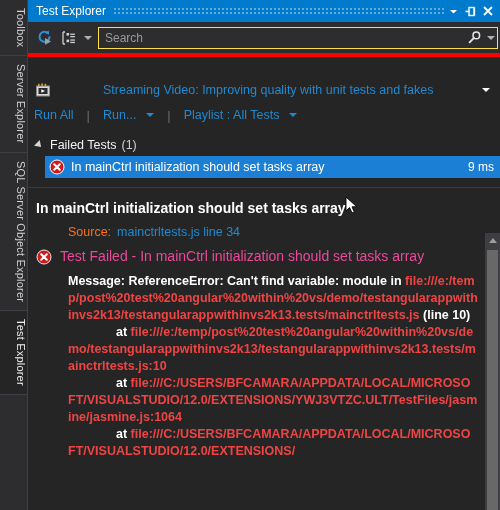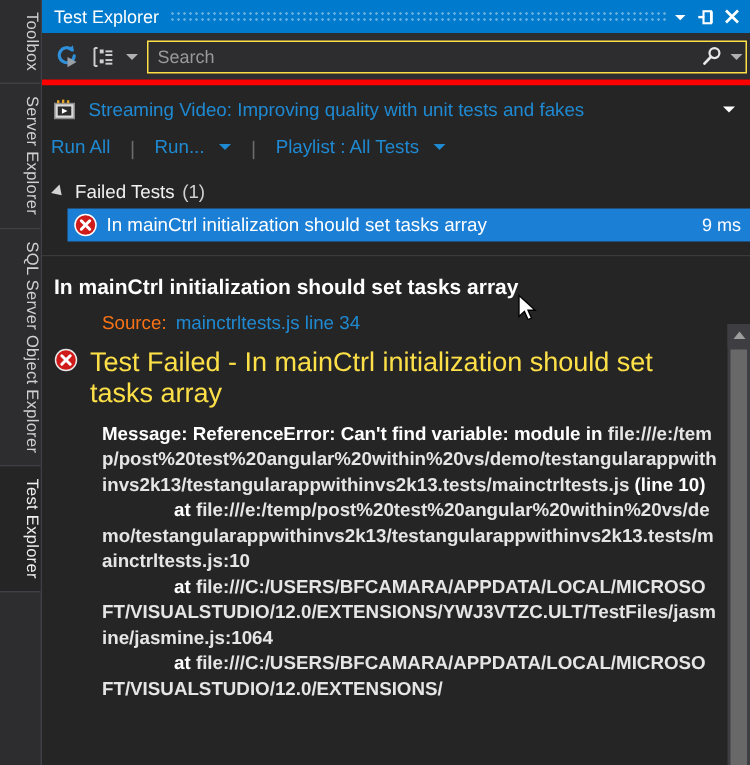--- a/index.html
+++ b/index.html
@@ -104,21 +104,21 @@
 
   
   .body {
     flex: 1 1 auto; background: #252526;
     display: flex; flex-direction: column; min-height: 0;
   }
 
   
   .video-row {
     height: 24px; display: flex; align-items: center;
-    padding: 0 6px 0 6px; flex: 0 0 24px; margin-top: 4px;
+    padding: 0 6px 0 6px; flex: 0 0 24px; margin-top: 21px; gap: 44px;
   }
   .video-ico { width: 20px; height: 16px; flex: 0 0 auto; margin-right: 5px; display:flex;align-items:center;justify-content:center;}
   .video-link { color: #1f8ad2; font-size: 12.5px; white-space: nowrap; flex: 1 1 auto; overflow:hidden;}
   .video-caret { flex: 0 0 auto; margin-right: 2px; }
 
   
   .run-row {
     height: 26px; display: flex; align-items: center;
     padding: 0 6px 0 6px; flex: 0 0 26px; gap: 4px;
   }
@@ -162,28 +162,28 @@
   }
   .detail-inner { padding: 12px 22px 0 8px; }
   .detail-title {
     color: #ffffff; font-size: 14px; font-weight: bold; margin-bottom: 9px;
   }
   .src-line { margin-left: 32px; margin-bottom: 9px; font-size: 12.5px; white-space: nowrap; }
   .src-label { color: #f97316; }
   .src-link { color: #1f8ad2; margin-left: 6px; }
   .fail-line { display: flex; align-items: flex-start; margin-bottom: 8px; }
   .fail-line .err-ico { margin-right: 8px; margin-left: 0px; margin-top: 1px; }
-  .fail-text { color: #fde047; font-size: 18px; }
+  .fail-text { color: #ec4899; font-size: 14px; }
 
   .msg-block {
     margin-left: 32px; font-size: 12.5px; line-height: 17px;
     word-break: break-all; font-weight: bold;
   }
   .bw { color: #ffffff; }
-  .lk { color: #e5e5e5; }
+  .lk { color: #ef4444; }
   .stack-line {
     margin-left: 32px; font-size: 12.5px; line-height: 17px;
     word-break: break-all; font-weight: bold;
   }
   .stack-at { color: #ffffff; margin-left: 48px; }
 
   
   .scrollbar {
     position: absolute; right: 0; top: 45px; width: 15px; bottom: 0;
     background: #3e3e42;

